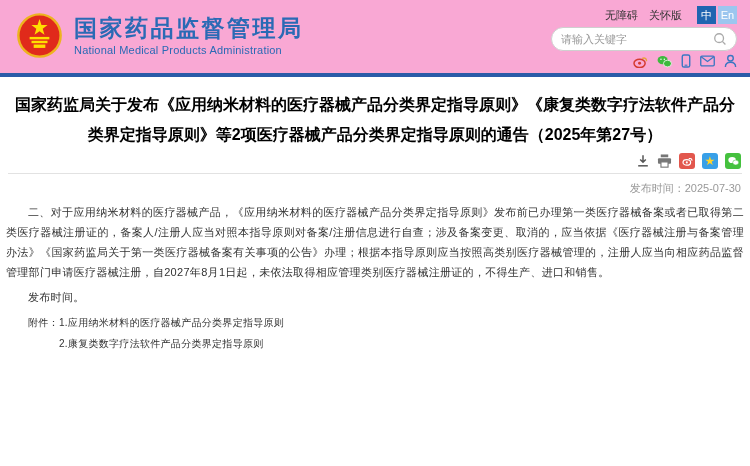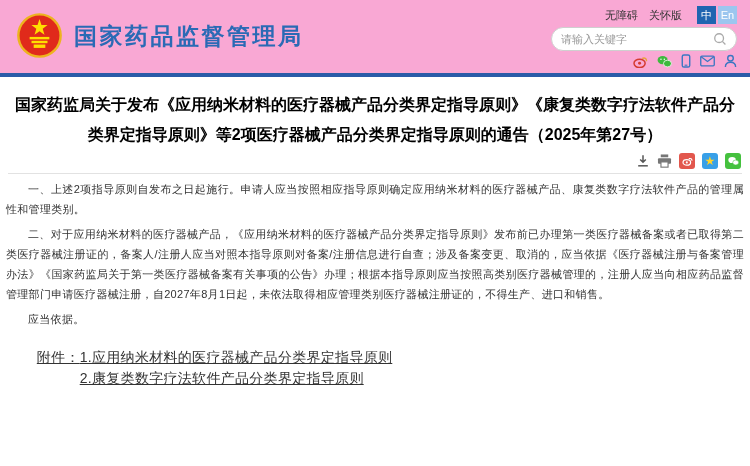--- a/index.html
+++ b/index.html
@@ -40,40 +40,41 @@
   .share-sq { width:16px; height:16px; border-radius:3px; display:flex; align-items:center; justify-content:center; cursor:pointer; }
   .share-weibo { background:#e2574d; }
   .share-qzone { background:#38a0e8; color:#ffd32a; font-size:12px; line-height:1; }
   .share-wechat { background:#45c13e; }
 
   .divider { border:none; border-top:1px solid #e2e2e2; margin:3px 2px 0; }
   .pub-date { text-align:right; font-size:11px; color:#999; margin:7px 3px 6px; }
 
   .body-text p { font-size:11px; color:#333; line-height:20px; text-indent:2em; text-align:justify; margin:5px 0; letter-spacing:0.3px; }
 
-  .attachments { display:flex; margin:18px 0 0 2.2em; font-size:14px; color:#333; line-height:21px; letter-spacing:0.3px;text-decoration:underline; }
+  .attachments { display:flex; margin:5px 0 0 2.2em; font-size:10px; color:#333; line-height:21px; letter-spacing:0.3px; }
   .att-label { white-space:nowrap; }
   .att-list div { cursor:pointer; }
 </style>
 </head>
 <body>
 
 <div class="page">
 
   <header class="header">
     <div class="brand">
       <svg class="emblem" viewBox="0 0 50 50" aria-hidden="true">
         <circle cx="25" cy="25" r="22.5" fill="#e02a1b" stroke="#edb41e" stroke-width="2.6"></circle>
         <polygon points="25,7.5 27.1,13.9 33.6,13.9 28.4,17.9 30.3,24.2 25,20.4 19.7,24.2 21.6,17.9 16.4,13.9 22.9,13.9" fill="#ffde00"></polygon>
         <rect x="14.5" y="26.5" width="21" height="2.6" fill="#ffde00"></rect>
         <rect x="16.5" y="30.6" width="17" height="2.6" fill="#ffde00"></rect>
         <rect x="18.8" y="34.6" width="12.4" height="3.6" fill="#ffde00"></rect>
       </svg>
       <div class="brand-text">
         <div class="site-name">国家药品监督管理局</div>
+        <div class="site-name-en">National Medical Products Administration</div>
       </div>
     </div>
 
     <div class="top-links">
       <a>无障碍</a>
       <a>关怀版</a>
       <span class="lang-group">
         <span class="lang-btn lang-zh">中</span>
         <span class="lang-btn lang-en">En</span>
       </span>
@@ -156,25 +157,25 @@
       <span class="share-sq share-wechat">
         <svg width="11" height="10" viewBox="0 0 16 14">
             <ellipse cx="6" cy="5.5" rx="5.5" ry="4.5" fill="#fff"></ellipse>
             <ellipse cx="11.2" cy="9.2" rx="4.3" ry="3.6" fill="#fff" stroke="#45c13e" stroke-width="0.8"></ellipse>
           </svg>
       </span>
     </div>
 
     <hr class="divider">
 
+    <div class="pub-date"><span>发布时间：</span><span>2025-07-30</span></div>
 
     <div class="body-text">
-      <p>一、上述2项指导原则自发布之日起施行。申请人应当按照相应指导原则确定应用纳米材料的医疗器械产品、康复类数字疗法软件产品的管理属性和管理类别。</p>
       <p>二、对于应用纳米材料的医疗器械产品，《应用纳米材料的医疗器械产品分类界定指导原则》发布前已办理第一类医疗器械备案或者已取得第二类医疗器械注册证的，备案人/注册人应当对照本指导原则对备案/注册信息进行自查；涉及备案变更、取消的，应当依据《医疗器械注册与备案管理办法》《国家药监局关于第一类医疗器械备案有关事项的公告》办理；根据本指导原则应当按照高类别医疗器械管理的，注册人应当向相应药品监督管理部门申请医疗器械注册，自2027年8月1日起，未依法取得相应管理类别医疗器械注册证的，不得生产、进口和销售。</p>
-      <p>应当依据。</p>
+      <p>发布时间。</p>
     </div>
 
     <div class="attachments">
       <span class="att-label">附件：</span>
       <div class="att-list">
         <div>1.应用纳米材料的医疗器械产品分类界定指导原则</div>
         <div>2.康复类数字疗法软件产品分类界定指导原则</div>
       </div>
     </div>
 

